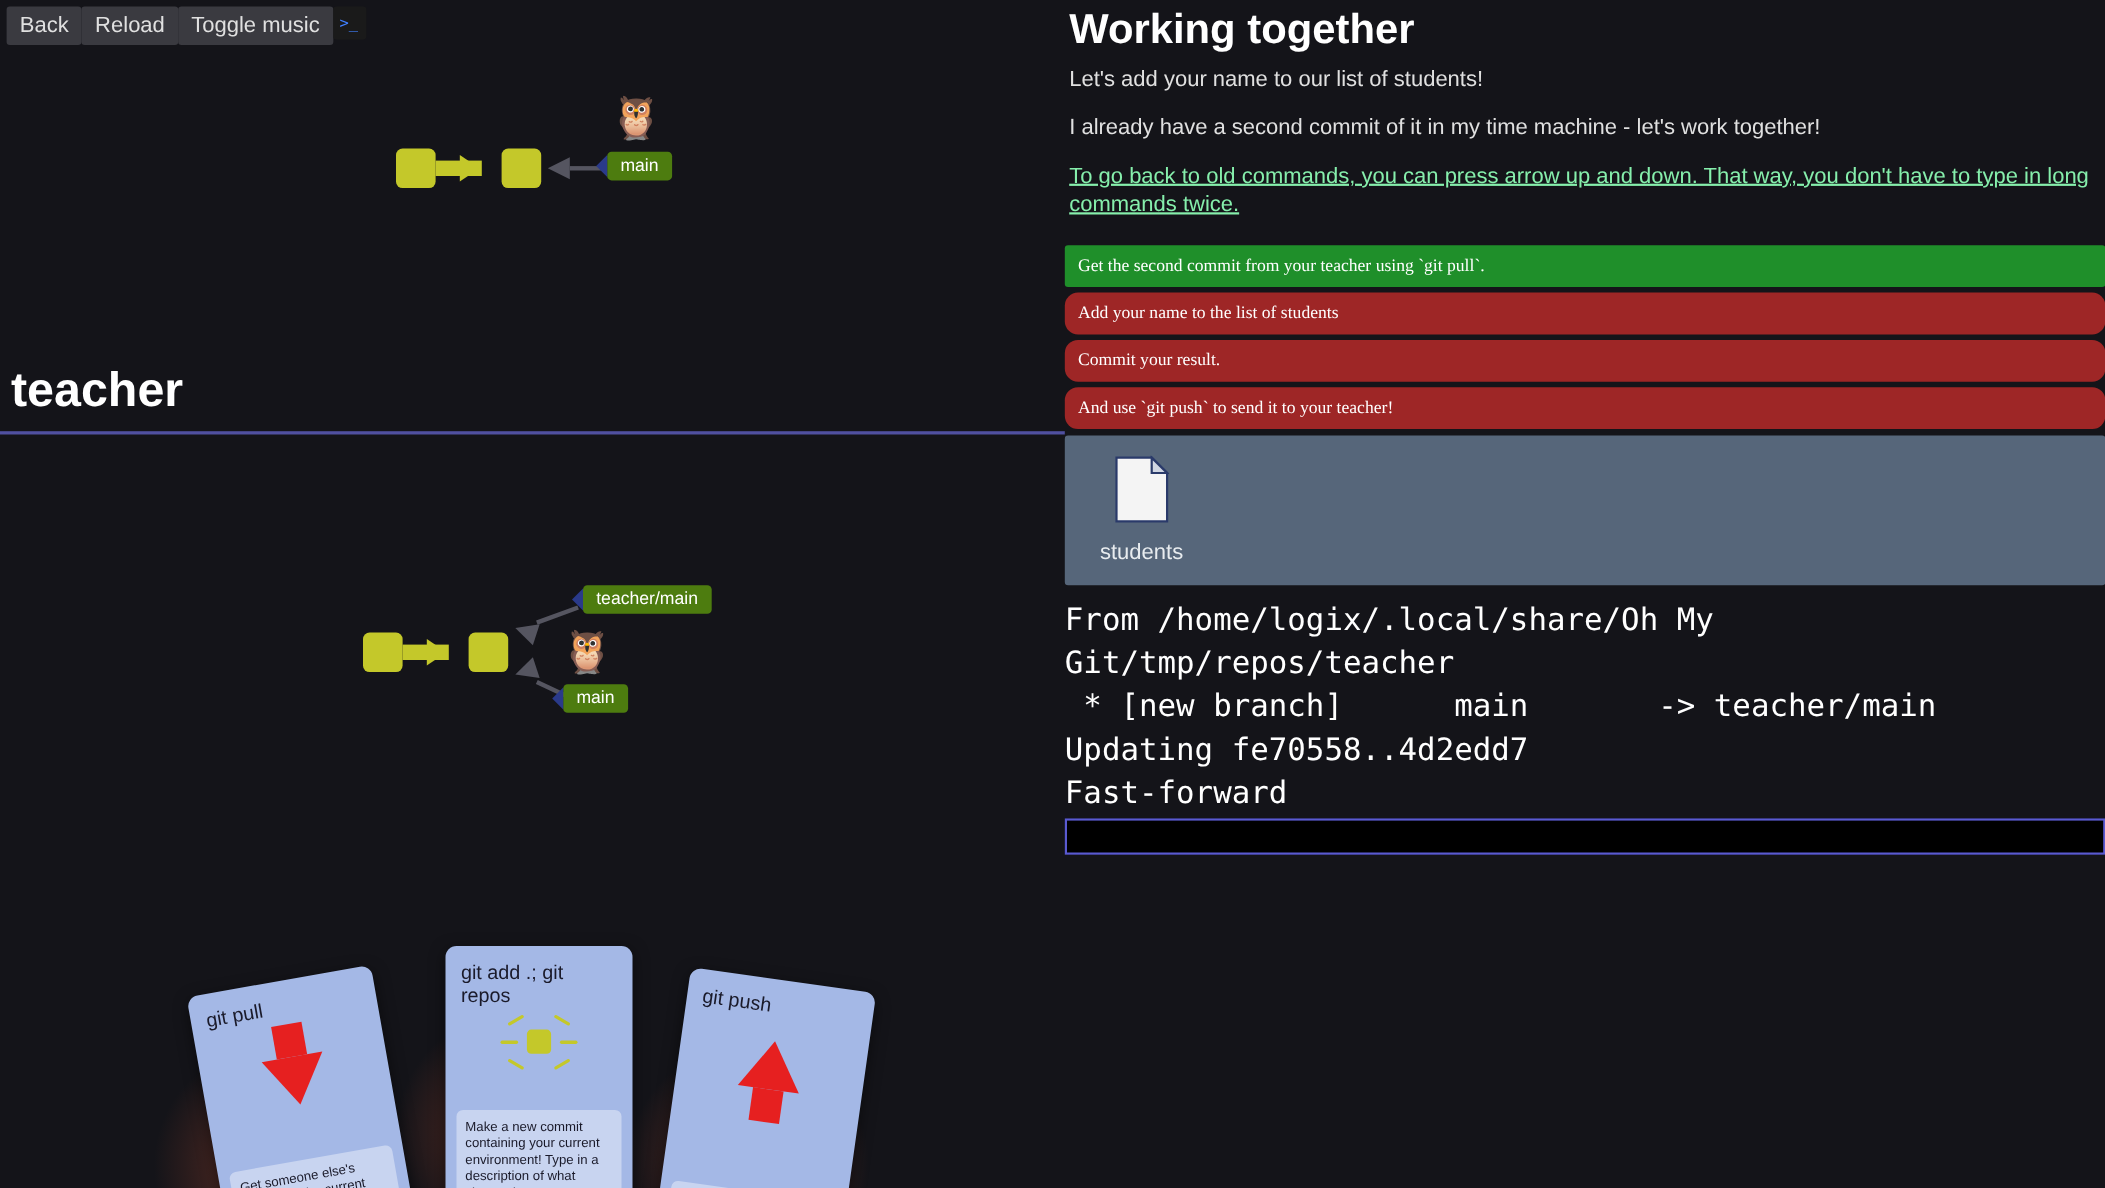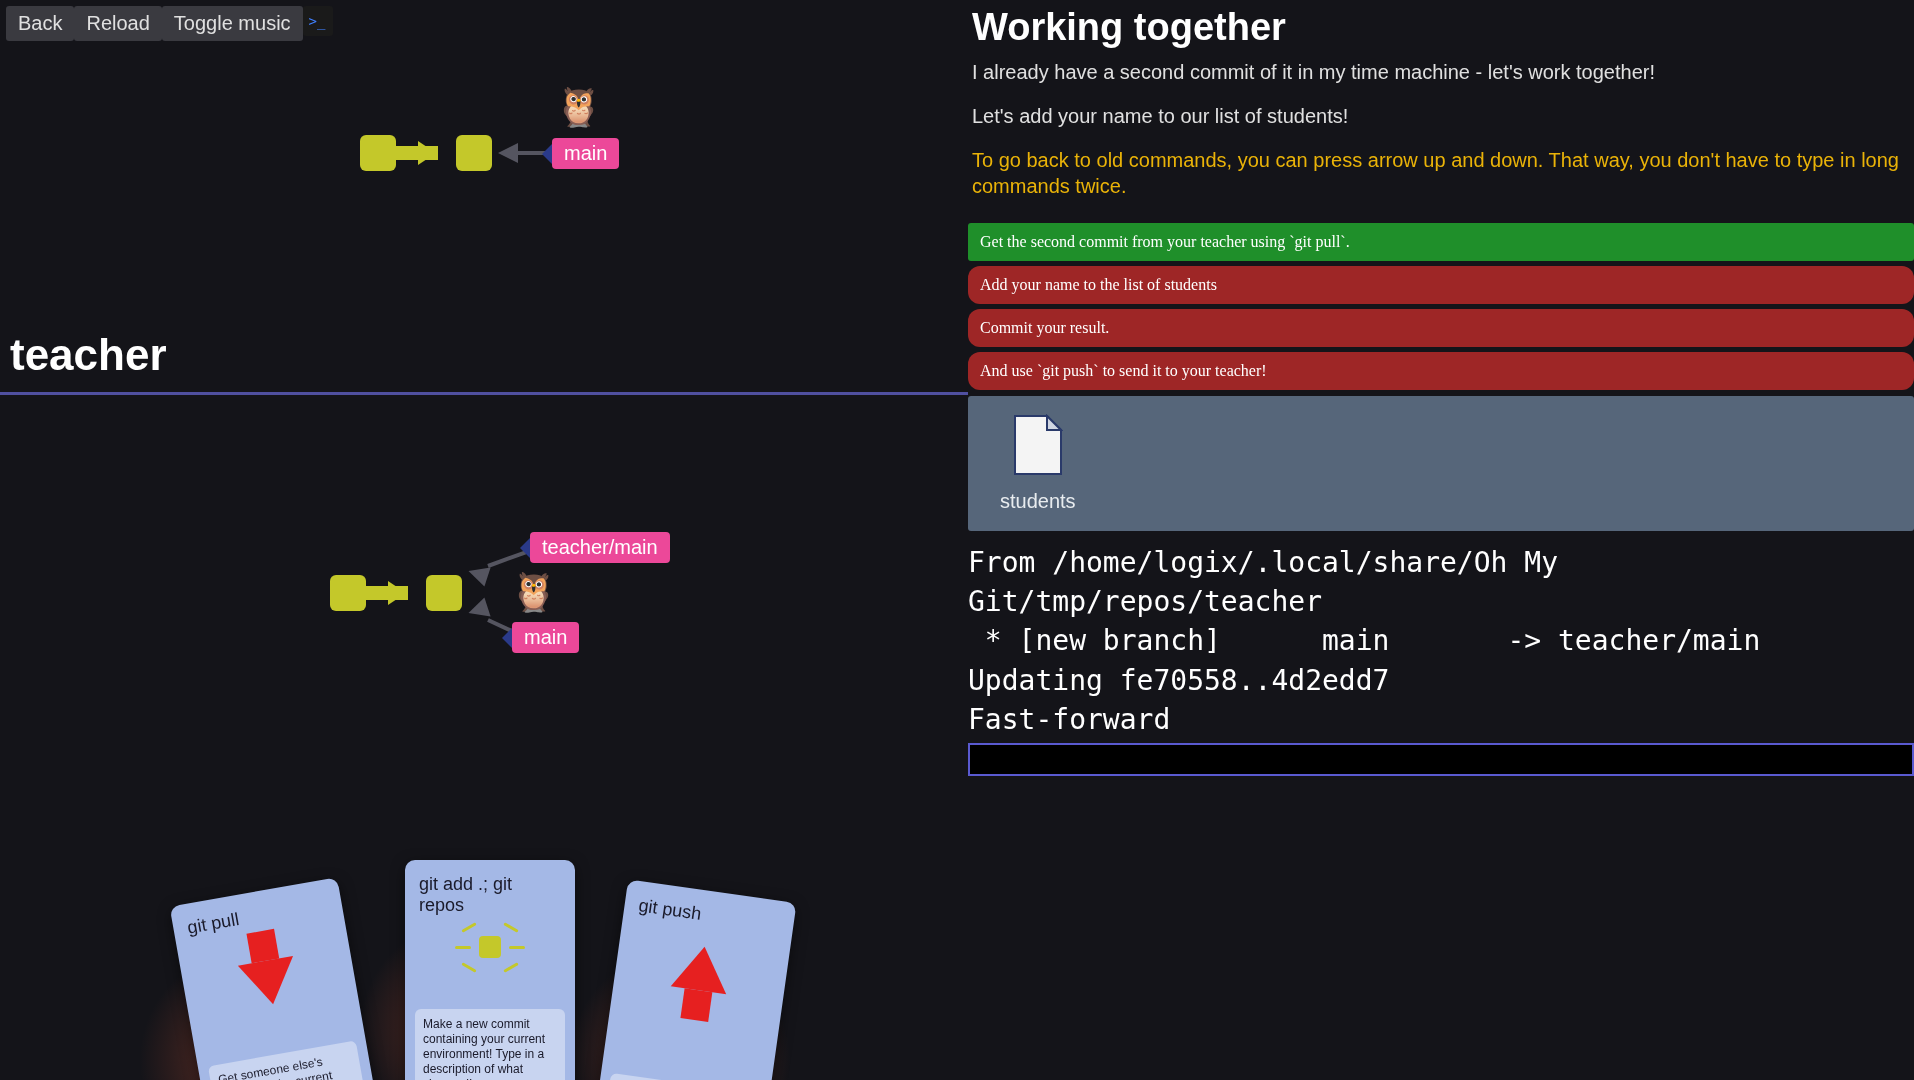--- a/index.html
+++ b/index.html
@@ -11,36 +11,36 @@
   .toolbar .console-toggle { background: #1a1a1a; color: #4080ff; width: 30px; height: 30px; font-family: monospace; font-size: 14px; padding: 2px 6px; text-align: left; }
   
   
   .graph-top { position: absolute; top: 80px; left: 360px; width: 600px; height: 150px; }
   .commit-node { width: 36px; height: 36px; background: #c4c82a; border-radius: 6px; position: absolute; }
   .arrow-tri { position: absolute; width: 0; height: 0; border-top: 12px solid transparent; border-bottom: 12px solid transparent; border-left: 18px solid #c4c82a; }
   .arrow-line { position: absolute; height: 14px; background: #c4c82a; }
   .gray-arrow { position: absolute; width: 0; height: 0; border-top: 10px solid transparent; border-bottom: 10px solid transparent; border-right: 20px solid #555560; }
   .gray-line { position: absolute; height: 4px; background: #555560; }
   
-  .branch-tag { position: absolute; background: #ec4899; color: #fff; padding: 4px 12px; font-size: 20px; border-radius: 4px; }
+  .branch-tag { position: absolute; background: #4d7c0f; color: #fff; padding: 4px 12px; font-size: 16px; border-radius: 4px; }
   .branch-tag::before { content:''; position:absolute; left:-10px; top:50%; transform:translateY(-50%); width:0; height:0; border-top:10px solid transparent; border-bottom:10px solid transparent; border-right:10px solid #2a3a8a; }
   
   .owl { position: absolute; font-size: 38px; }
   
   
   .teacher-label { position: absolute; top: 330px; left: 10px; font-size: 44px; font-weight: bold; color: #fff; }
   .divider { position: absolute; top: 392px; left: 0; width: 968px; height: 3px; background: #5050a0; }
   
   .graph-bottom { position: absolute; top: 500px; left: 330px; width: 700px; height: 200px; }
   
   
   .right-panel { position: absolute; top: 0; left: 968px; width: 946px; height: 1080px; }
   .title { font-size: 38px; font-weight: bold; color: #fff; margin: 6px 0 10px 0; }
   .description { font-size: 20px; color: #e0e0e0; margin-bottom: 18px; line-height: 1.3; }
-  .description.dim { color: #eab308; }
+  .description.dim { color: #86efac; text-decoration: underline; }
   
   .objectives { margin-top: 24px; }
   .objective { padding: 10px 12px; font-size: 16px; color: #fff; margin-bottom: 5px; border-radius: 3px; font-family: Liberation Serif, serif; }
   .objective.done { background: #1f8f2a; }
   .objective.todo { background: #9e2626; border-radius: 12px; }
   
   .file-panel { background: #56667a; padding: 18px; margin-top: 6px; border-radius: 3px; }
   .file-item { display: inline-block; text-align: center; margin-left: 14px; }
   .file-icon-svg { width: 50px; height: 62px; }
   .file-label { color: #e8ecef; font-size: 20px; margin-top: 10px; }
@@ -142,22 +142,22 @@
     <div class="card-icon" style="top:56px;">
         <div class="red-arrow-up"></div>
       </div>
     <div class="card-desc">Give the current timeline to someone else.</div>
   </div>
 </div>
 
 <div class="right-panel">
   <div style="padding: 0 4px;">
     <div class="title">Working together</div>
+    <div class="description">Let's add your name to our list of students!</div>
     <div class="description">I already have a second commit of it in my time machine - let's work together!</div>
-    <div class="description">Let's add your name to our list of students!</div>
     <div class="description dim">To go back to old commands, you can press arrow up and down. That way, you don't have to type in long commands twice.</div>
   </div>
   
   <div class="objectives">
     <div class="objective done">Get the second commit from your teacher using `git pull`.</div>
     <div class="objective todo">Add your name to the list of students</div>
     <div class="objective todo">Commit your result.</div>
     <div class="objective todo">And use `git push` to send it to your teacher!</div>
   </div>
   

